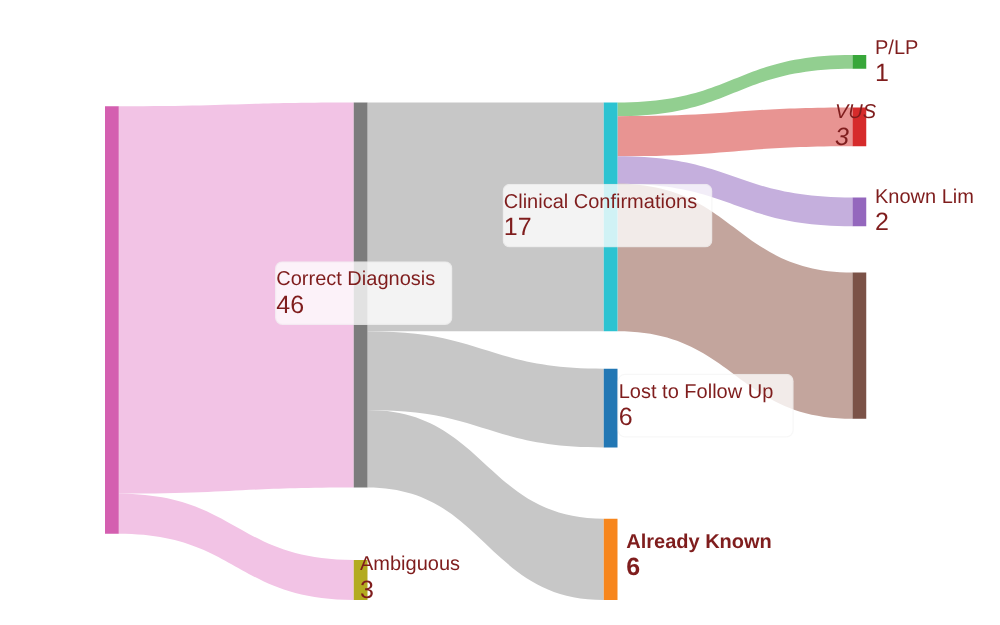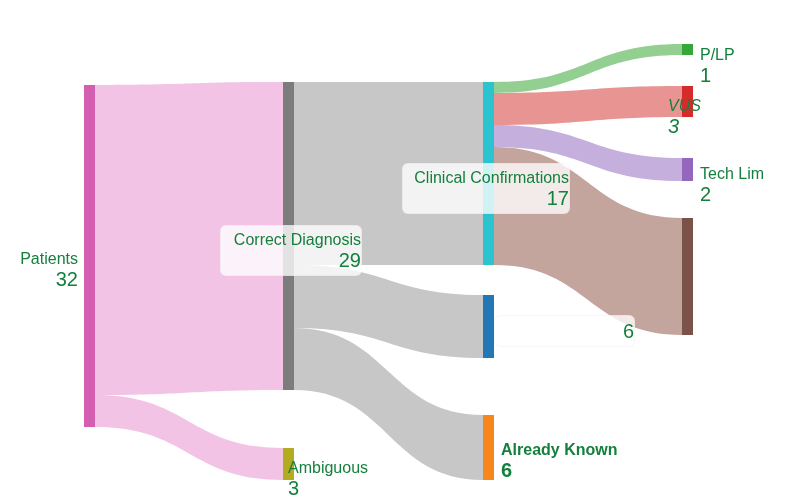--- a/index.html
+++ b/index.html
@@ -11,33 +11,32 @@
     overflow: hidden;
     font-family: "Liberation Sans", "DejaVu Sans", sans-serif;
     color: #111111;
   }
   #sankey-svg { position: absolute; left: 0; top: 0; }
 
   .lbl {
     position: absolute;
     font-size: 16px;
     line-height: 19px;
-    color: #15803d;
+    color: #7f1d1d;
     white-space: nowrap;
-    margin-top: 16px;
   }
   .lbl .num {
     font-size: 20px;
     line-height: 23px;
   }
   .lbl.boxed {
     background: rgba(255, 255, 255, 0.78);
     border: 1px solid rgba(0, 0, 0, 0.03);
     border-radius: 6px;
-    text-align: right;
+    text-align: left;
     padding: 4px 0 3px 0;
     box-sizing: border-box;
   }
 
   
   .lbl-patients   { left: 0px;   top: 233px; width: 78px; text-align: right; }
   .lbl-correct    { left: 220px; top: 209px; width: 142px; }
   .lbl-ambiguous  { left: 288px; top: 442px; }
   .lbl-clinical   { left: 402px; top: 147px; width: 168px; }
   .lbl-lost       { left: 494px; top: 299px; width: 141px; text-align: left; padding-left: 7px; }
@@ -67,58 +66,55 @@
       <rect x="283" y="448" width="11" height="32" fill="#b3ab20"></rect>
       <rect x="483" y="82" width="11" height="183" fill="#2cc3d1"></rect>
       <rect x="483" y="295" width="11" height="63" fill="#2277b4"></rect>
       <rect x="483" y="415" width="11" height="65" fill="#f7861d"></rect>
       <rect x="682" y="44" width="11" height="11" fill="#38a73a"></rect>
       <rect x="682" y="86" width="11" height="31" fill="#d62b2b"></rect>
       <rect x="682" y="158" width="11" height="23" fill="#9467bd"></rect>
       <rect x="682" y="218" width="11" height="117" fill="#7b5247"></rect>
     </svg>
 
-  <div class="lbl lbl-patients">
-    <div>Patients</div>
-    <div class="num">32</div>
-  </div>
 
   <div class="lbl boxed lbl-correct">
     <div>Correct Diagnosis</div>
-    <div class="num">29</div>
+    <div class="num">46</div>
   </div>
 
   <div class="lbl lbl-ambiguous">
     <div>Ambiguous</div>
     <div class="num">3</div>
   </div>
 
   <div class="lbl boxed lbl-clinical">
     <div>Clinical Confirmations</div>
     <div class="num">17</div>
   </div>
 
   <div class="lbl boxed lbl-lost">
+    <div>Lost to Follow Up</div>
     <div class="num">6</div>
   </div>
 
   <div class="lbl lbl-already">
     <div>Already Known</div>
     <div class="num">6</div>
   </div>
 
   <div class="lbl lbl-plp">
     <div>P/LP</div>
     <div class="num">1</div>
   </div>
 
   <div class="lbl lbl-vus">
     <div>VUS</div>
     <div class="num">3</div>
   </div>
 
   <div class="lbl lbl-tech">
-    <div>Tech Lim</div>
+    <div>Known Lim</div>
     <div class="num">2</div>
   </div>
 
 
 </div>
 
 </body></html>

